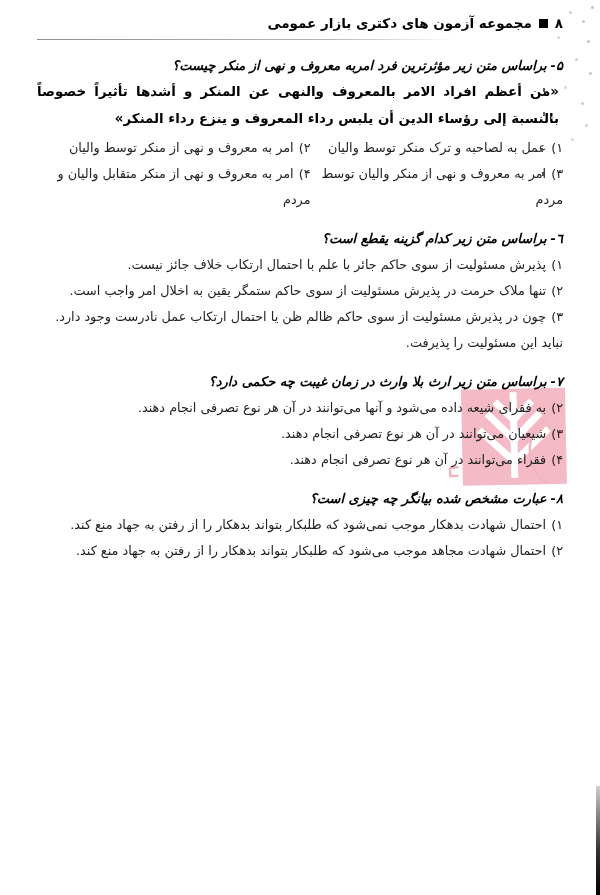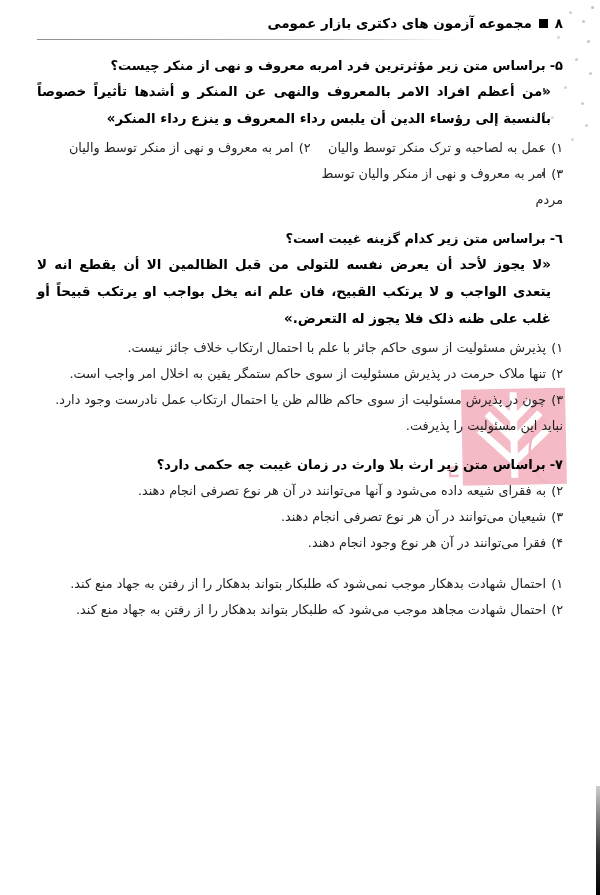--- a/index.html
+++ b/index.html
@@ -21,23 +21,23 @@
     height:1px;margin-top:8px;
     background:linear-gradient(to right,
       rgba(115,115,115,.8) 0%,
       rgba(120,120,120,.55) 55%,
       rgba(130,130,130,.25) 70%,
       rgba(130,130,130,0) 80%);
   }
 
   
   .q{margin-top:15px;}
-  .stem{font-weight:bold;font-size:13px;line-height:21px;margin:0;color:#000;}
+  .stem{font-weight:bold;font-size:13px;line-height:21px;margin:0;color:#000;font-style:italic;}
   .qnum{margin-left:4px;}
-  .quote{font-weight:bold;font-size:13.4px;line-height:27px;margin:2px 12px 0 0;text-align:justify;color:#000;}
+  .quote{font-weight:bold;font-size:13.4px;line-height:27px;margin:2px 4px 0 0;text-align:justify;color:#000;}
   .opts{font-size:12.8px;line-height:26px;margin-top:3px;color:#222;}
   .opt-label{margin-left:5px;}
   .grid2{display:grid;grid-template-columns:48% 52%;}
   .underline{text-decoration:underline;text-underline-offset:4px;text-decoration-thickness:1.2px;}
 
   
   .watermark{
     position:absolute;top:388px;left:56px;width:510px;height:106px;
     z-index:1;pointer-events:none;opacity:.85;transform:rotate(-1.2deg);
     display:flex;align-items:center;
@@ -110,47 +110,50 @@
 
   <div class="q">
     <p class="stem">
       <span class="qnum">۵-</span><span>براساس متن زیر مؤثرترین فرد امربه معروف و نهی از منکر چیست؟</span>
     </p>
     <p class="quote">«من أعظم افراد الامر بالمعروف والنهی عن المنکر و أشدها تأثیراً خصوصاً بالنسبة إلی رؤساء الدین أن یلبس رداء المعروف و ینزع رداء المنکر»</p>
     <div class="opts grid2">
       <div class="opt"><span class="opt-label">۱)</span><span>عمل به لصاحبه و ترک منکر توسط والیان</span></div>
       <div class="opt"><span class="opt-label">۲)</span><span>امر به معروف و نهی از منکر توسط والیان</span></div>
       <div class="opt"><span class="opt-label">۳)</span><span>امر به معروف و نهی از منکر والیان توسط مردم</span></div>
+      <div class="opt"><span class="opt-label">۴)</span><span>امر به معروف و نهی از منکر متقابل والیان و مردم</span></div>
     </div>
   </div>
 
   <div class="q">
     <p class="stem">
-      <span class="qnum">٦-</span><span>براساس متن زیر کدام گزینه غیبت است؟</span>
+      <span class="qnum">٦-</span><span>براساس متن زیر کدام گزینه یقطع است؟</span>
     </p>
-    <p class="quote">«لا یجوز لأحد أن یعرض نفسه للتولی من قبل الظالمین الا أن یقطع انه لا یتعدی الواجب و لا یرتکب القبیح، فان علم انه یخل بواجب او یرتکب قبیحاً أو غلب علی ظنه ذلک فلا یجوز له التعرض.»</p>
     <div class="opts">
       <div class="opt"><span class="opt-label">۱)</span><span>پذیرش مسئولیت از سوی حاکم جائر با علم با احتمال ارتکاب خلاف جائز نیست.</span></div>
       <div class="opt"><span class="opt-label">۲)</span><span>تنها ملاک حرمت در پذیرش مسئولیت از سوی حاکم ستمگر یقین به اخلال امر واجب است.</span></div>
       <div class="opt"><span class="opt-label">۳)</span><span>چون در پذیرش مسئولیت از سوی حاکم ظالم ظن یا احتمال ارتکاب عمل نادرست وجود دارد. نباید این مسئولیت را پذیرفت.</span></div>
     </div>
   </div>
 
   <div class="q">
     <p class="stem">
       <span class="qnum">۷-</span><span>براساس متن زیر ارث بلا وارث در زمان غیبت چه حکمی دارد؟</span>
     </p>
     <div class="opts">
       <div class="opt"><span class="opt-label">۲)</span><span>به فقرای شیعه داده می‌شود و آنها می‌توانند در آن هر نوع تصرفی انجام دهند.</span></div>
       <div class="opt"><span class="opt-label">۳)</span><span>شیعیان می‌توانند در آن هر نوع تصرفی انجام دهند.</span></div>
-      <div class="opt"><span class="opt-label">۴)</span><span>فقرا می‌توانند در آن هر نوع وجود انجام دهند.</span></div>
+      <div class="opt"><span class="opt-label">۴)</span><span>فقراء می‌توانند در آن هر نوع تصرفی انجام دهند.</span></div>
     </div>
   </div>
 
   <div class="q">
+    <p class="stem">
+      <span class="qnum">۸-</span><span>عبارت مشخص شده بیانگر چه چیزی است؟</span>
+    </p>
     <div class="opts">
       <div class="opt"><span class="opt-label">۱)</span><span>احتمال شهادت بدهکار موجب نمی‌شود که طلبکار بتواند بدهکار را از رفتن به جهاد منع کند.</span></div>
       <div class="opt"><span class="opt-label">۲)</span><span>احتمال شهادت مجاهد موجب می‌شود که طلبکار بتواند بدهکار را از رفتن به جهاد منع کند.</span></div>
       <div class="opt"></div>
     </div>
   </div>
 
 </div>
 
 </body></html>

